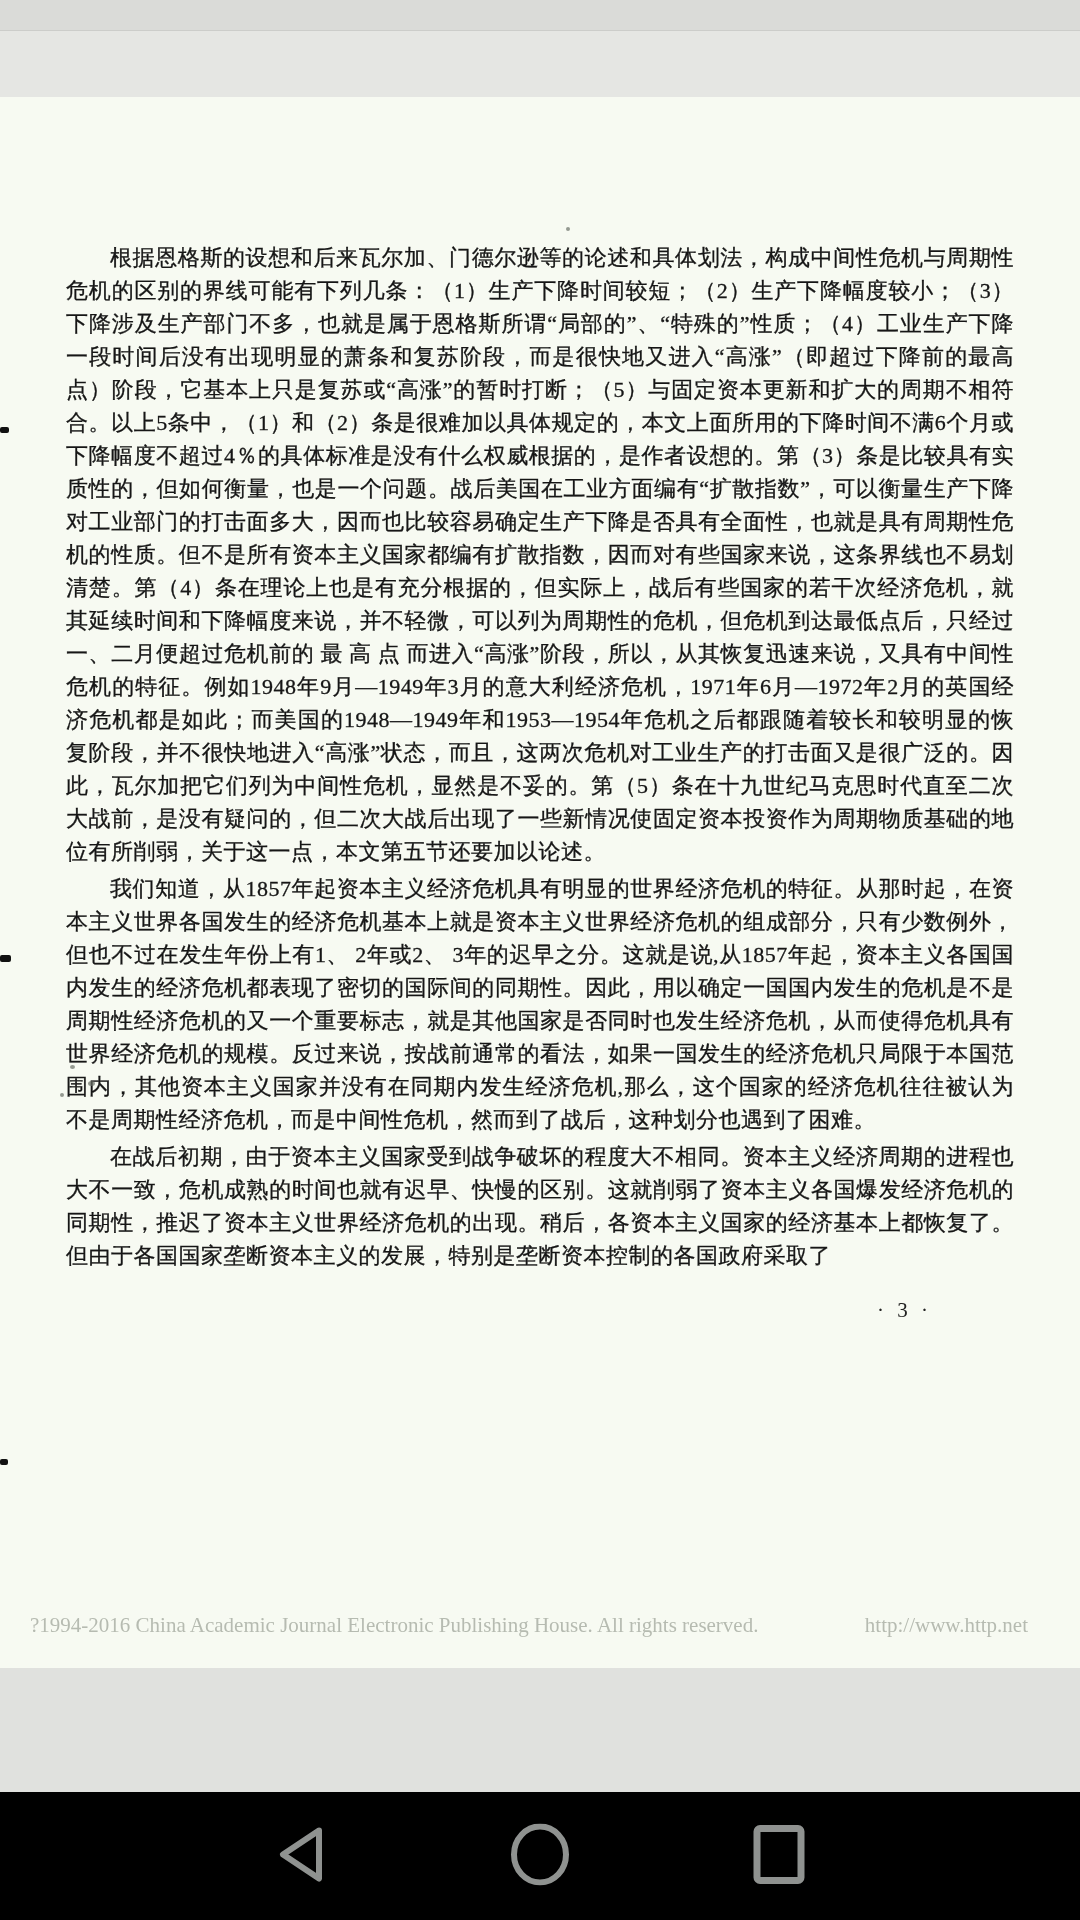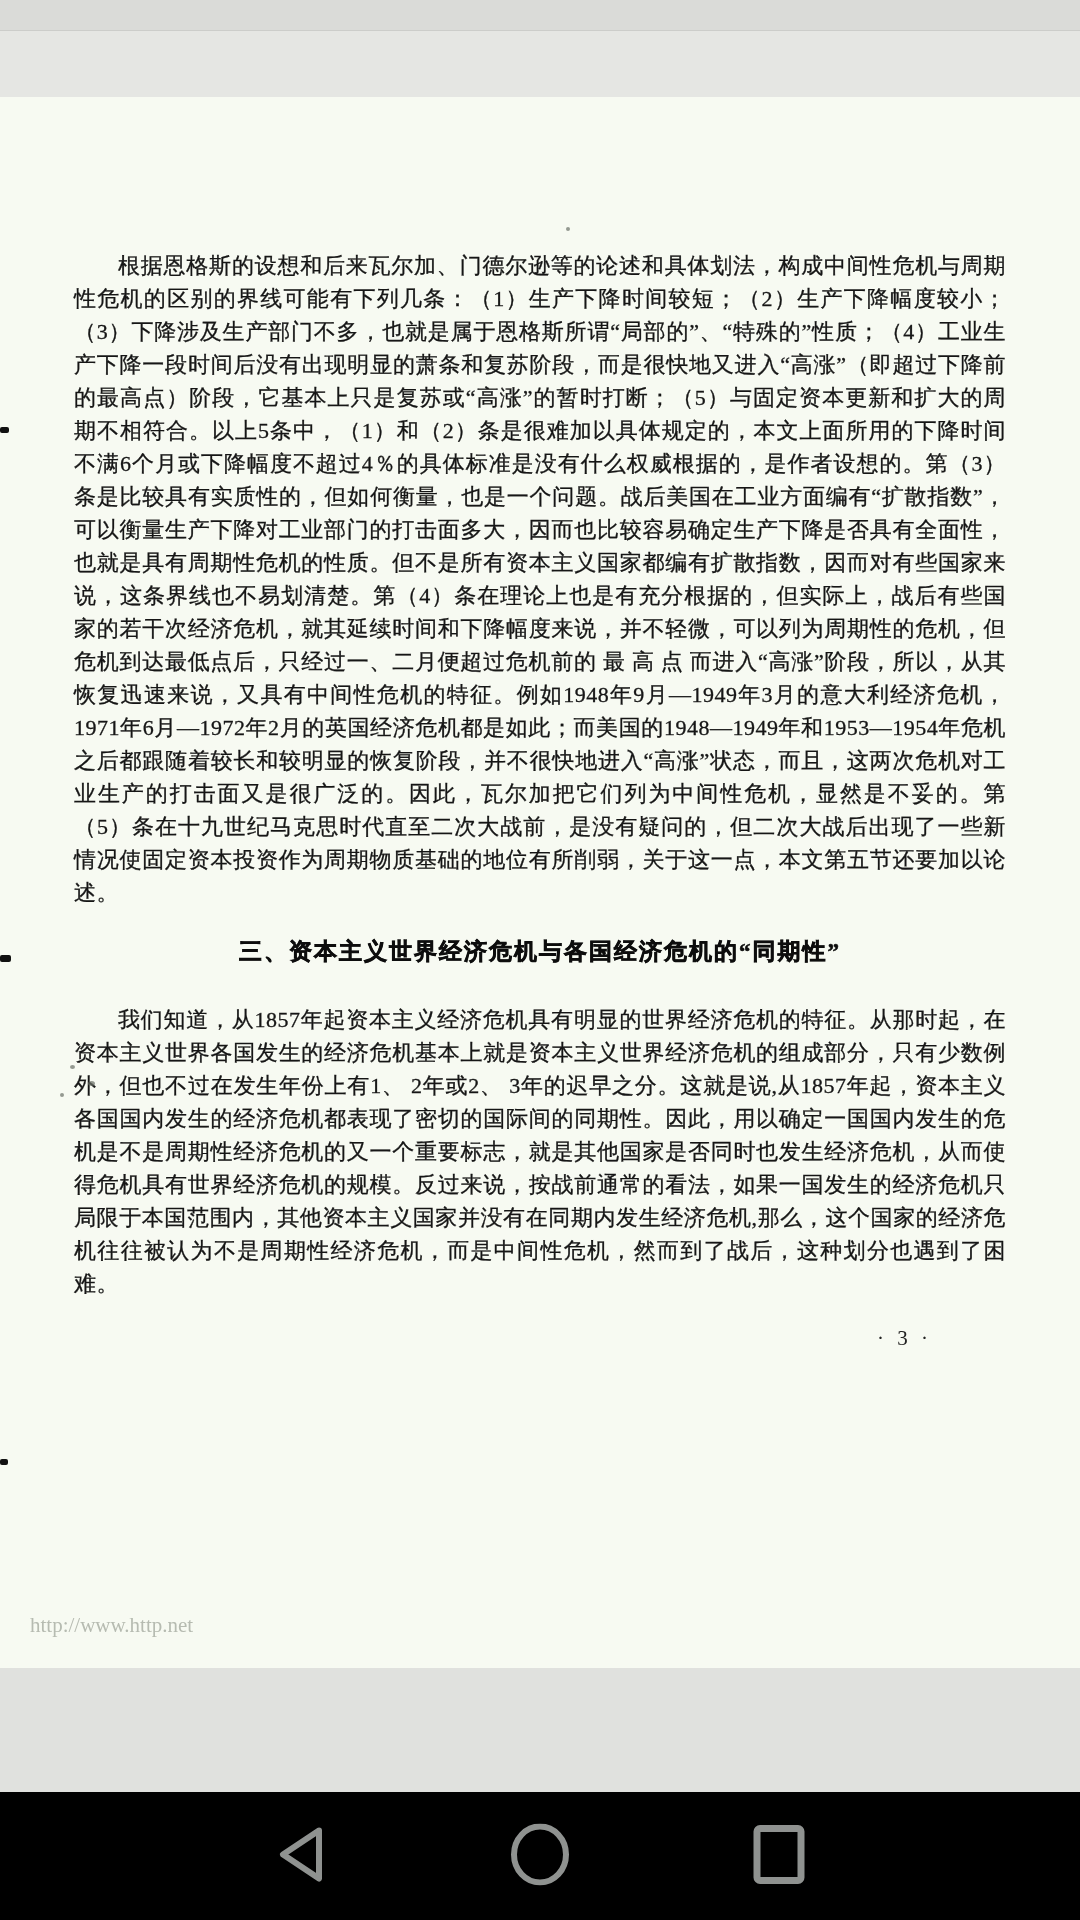--- a/index.html
+++ b/index.html
@@ -6,21 +6,21 @@
   body{width:1080px;height:1920px;background:#000;font-family:"Liberation Serif","DejaVu Serif",serif;}
   .screen{position:relative;width:1080px;height:1920px;overflow:hidden;background:#e4e5e2;}
 
   
   .status-strip{position:absolute;top:0;left:0;width:1080px;height:30px;background:#dadbd8;border-bottom:1px solid #cccdca;}
   .toolbar-strip{position:absolute;top:31px;left:0;width:1080px;height:66px;background:#e5e6e3;}
 
   
   .page{position:absolute;top:97px;left:0;width:1080px;height:1571px;background:#f7faf2;box-sizing:border-box;
         padding:140px 62px 0 62px;overflow:hidden;}
-  .para{margin:12px;font-size:22px;line-height:33px;color:#161616;text-align:justify;letter-spacing:0.5px;
+  .para{margin:4px;font-size:22px;line-height:33px;color:#161616;text-align:justify;letter-spacing:0.5px;
         -webkit-text-stroke:0.3px #161616;}
   .indent{text-indent:2em;}
   .section-heading{margin:26px 0 34px 0;font-size:23px;line-height:34px;font-weight:bold;color:#0d0d0d;
         text-align:center;letter-spacing:2px;-webkit-text-stroke:0.6px #0d0d0d;}
   .page-number{margin-top:26px;text-align:right;padding-right:86px;font-size:21px;color:#222;letter-spacing:4px;}
 
   .watermark{position:absolute;left:30px;right:52px;bottom:30px;display:flex;justify-content:space-between;
         font-size:21px;color:#b6bbb1;white-space:nowrap;}
 
   
@@ -38,25 +38,26 @@
 </head>
 <body>
 
 <div class="screen">
 
   <div class="status-strip"></div>
   <div class="toolbar-strip"></div>
 
   <div class="page">
     <p class="para indent">根据恩格斯的设想和后来瓦尔加、门德尔逊等的论述和具体划法，构成中间性危机与周期性危机的区别的界线可能有下列几条：（1）生产下降时间较短；（2）生产下降幅度较小；（3）下降涉及生产部门不多，也就是属于恩格斯所谓“局部的”、“特殊的”性质；（4）工业生产下降一段时间后没有出现明显的萧条和复苏阶段，而是很快地又进入“高涨”（即超过下降前的最高点）阶段，它基本上只是复苏或“高涨”的暂时打断；（5）与固定资本更新和扩大的周期不相符合。以上5条中，（1）和（2）条是很难加以具体规定的，本文上面所用的下降时间不满6个月或下降幅度不超过4％的具体标准是没有什么权威根据的，是作者设想的。第（3）条是比较具有实质性的，但如何衡量，也是一个问题。战后美国在工业方面编有“扩散指数”，可以衡量生产下降对工业部门的打击面多大，因而也比较容易确定生产下降是否具有全面性，也就是具有周期性危机的性质。但不是所有资本主义国家都编有扩散指数，因而对有些国家来说，这条界线也不易划清楚。第（4）条在理论上也是有充分根据的，但实际上，战后有些国家的若干次经济危机，就其延续时间和下降幅度来说，并不轻微，可以列为周期性的危机，但危机到达最低点后，只经过一、二月便超过危机前的 最 高 点 而进入“高涨”阶段，所以，从其恢复迅速来说，又具有中间性危机的特征。例如1948年9月—1949年3月的意大利经济危机，1971年6月—1972年2月的英国经济危机都是如此；而美国的1948—1949年和1953—1954年危机之后都跟随着较长和较明显的恢复阶段，并不很快地进入“高涨”状态，而且，这两次危机对工业生产的打击面又是很广泛的。因此，瓦尔加把它们列为中间性危机，显然是不妥的。第（5）条在十九世纪马克思时代直至二次大战前，是没有疑问的，但二次大战后出现了一些新情况使固定资本投资作为周期物质基础的地位有所削弱，关于这一点，本文第五节还要加以论述。</p>
-    <h2 class="section-heading">三、资本主义世界经济危机与各国经济危机的“同期性”</h2>
     <p class="para indent">我们知道，从1857年起资本主义经济危机具有明显的世界经济危机的特征。从那时起，在资本主义世界各国发生的经济危机基本上就是资本主义世界经济危机的组成部分，只有少数例外，但也不过在发生年份上有1、 2年或2、 3年的迟早之分。这就是说,从1857年起，资本主义各国国内发生的经济危机都表现了密切的国际间的同期性。因此，用以确定一国国内发生的危机是不是周期性经济危机的又一个重要标志，就是其他国家是否同时也发生经济危机，从而使得危机具有世界经济危机的规模。反过来说，按战前通常的看法，如果一国发生的经济危机只局限于本国范围内，其他资本主义国家并没有在同期内发生经济危机,那么，这个国家的经济危机往往被认为不是周期性经济危机，而是中间性危机，然而到了战后，这种划分也遇到了困难。</p>
+    <p class="para indent">在战后初期，由于资本主义国家受到战争破坏的程度大不相同。资本主义经济周期的进程也大不一致，危机成熟的时间也就有迟早、快慢的区别。这就削弱了资本主义各国爆发经济危机的同期性，推迟了资本主义世界经济危机的出现。稍后，各资本主义国家的经济基本上都恢复了。但由于各国国家垄断资本主义的发展，特别是垄断资本控制的各国政府采取了</p>
     <div class="page-number">· 3 ·</div>
 
     <div class="watermark">
+      <span>?1994-2016 China Academic Journal Electronic Publishing House. All rights reserved.</span>
       <span>http://www.http.net</span>
     </div>
 
     <div class="artifact" style="left:0;top:330px;width:9px;height:6px;"></div>
     <div class="artifact" style="left:0;top:858px;width:11px;height:7px;"></div>
     <div class="artifact" style="left:0;top:1362px;width:8px;height:6px;"></div>
     <div class="speck" style="left:70px;top:968px;width:5px;height:4px;"></div>
     <div class="speck" style="left:88px;top:984px;width:7px;height:5px;"></div>
     <div class="speck" style="left:60px;top:996px;width:4px;height:4px;"></div>
     <div class="speck" style="left:566px;top:130px;width:4px;height:4px;"></div>

